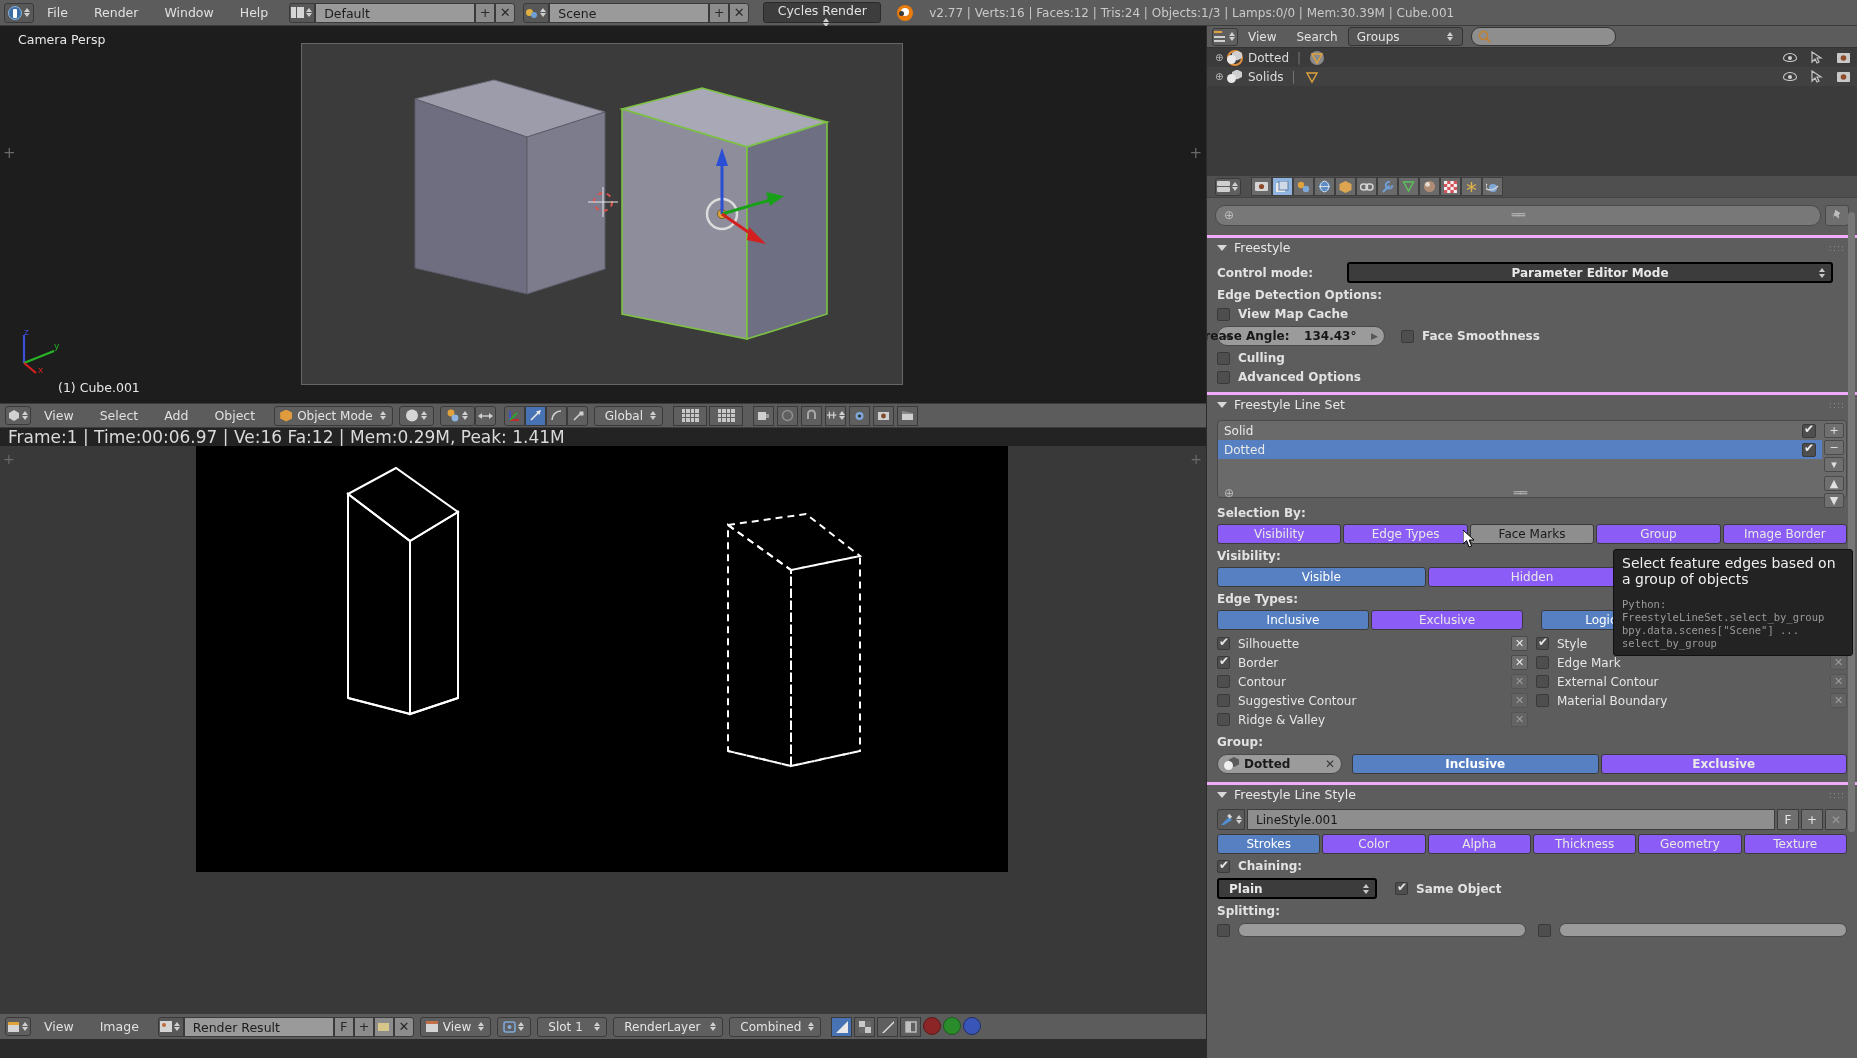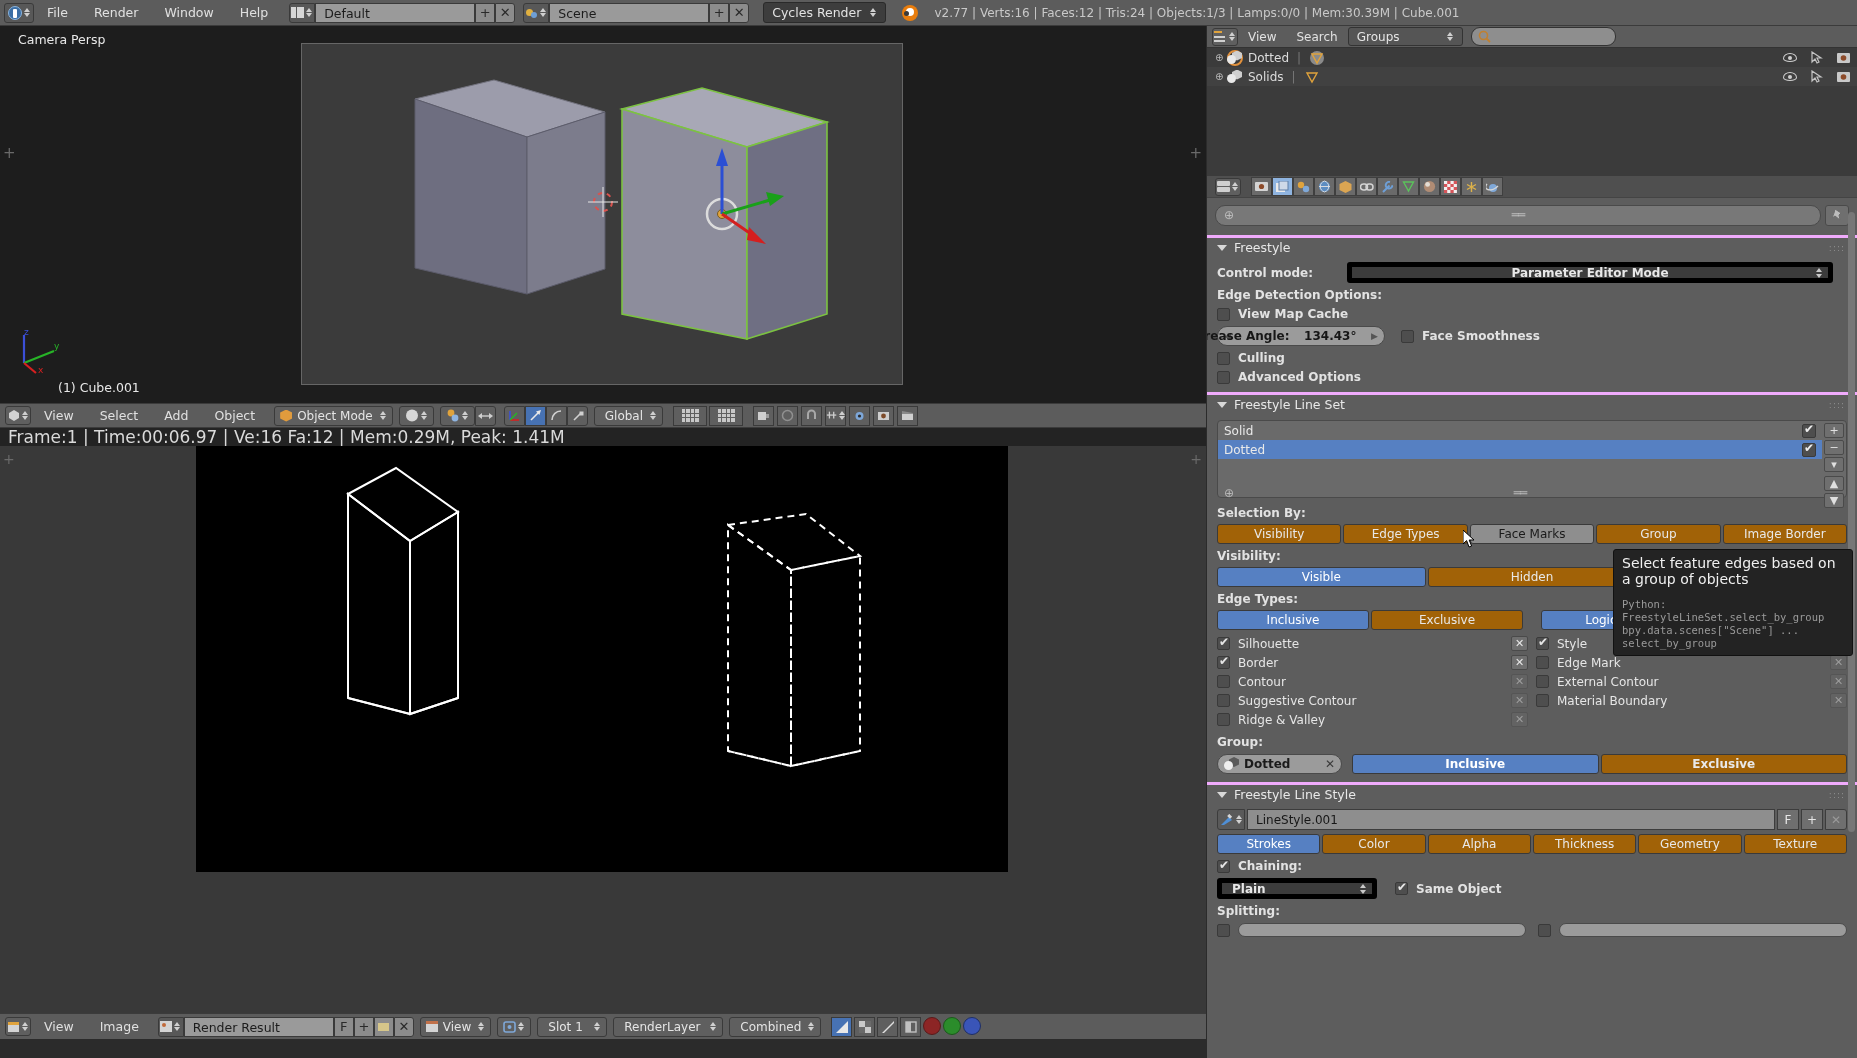--- a/index.html
+++ b/index.html
@@ -119,21 +119,21 @@
   .id-field .dash { color:#bdbdbd; letter-spacing:-1px; font-size:12px; }
   .pin { width:24px; height:21px; background:#6f6f6f; border:1px solid #4a4a4a; border-radius:3px;
          display:flex; align-items:center; justify-content:center; }
   .sect-hdr { display:flex; align-items:center; height:22px; padding-left:10px; margin-top:8px;
               border-top:3px solid #f0abfc; color:#e8e8e8; font-size:12.5px; position:relative; }
   .tri { width:0;height:0;border-left:5px solid transparent;border-right:5px solid transparent;
          border-top:6px solid #d8d8d8; margin-right:7px; }
   .dots { position:absolute; right:12px; color:#8d8d8d; font-size:9px; letter-spacing:1px; }
   .prow { display:flex; align-items:center; padding:0 10px; margin-top:5px;font-weight:bold; }
   .plabel { font-size:12px; color:#e2e2e2; }
-  .pdrop { height:21px; background:#3c3c3c; border:5px solid #000000; border-radius:3px; color:#e8e8e8;
+  .pdrop { height:21px; background:#3c3c3c; border:2px solid #000000; border-radius:3px; color:#e8e8e8;
            font-size:12px; display:flex; align-items:center; justify-content:center; position:relative; }
   .pdrop .arrows { position:absolute; right:6px; display:flex; flex-direction:column; align-items:center; }
   .pdrop .arrows i { border-left:3px solid transparent; border-right:3px solid transparent; display:block; }
   .pdrop .arrows .u { border-bottom:4px solid #c9c9c9; margin-bottom:2px; }
   .pdrop .arrows .d { border-top:4px solid #c9c9c9; }
   .cbox { width:13px; height:13px; background:#4e4e4e; border:1px solid #3a3a3a; border-radius:2px;
           margin-right:8px; position:relative; flex:none; }
   .cbox.ck:after { content:"✔"; position:absolute; left:1px; top:-3px; color:#e6e6e6; font-size:12px; }
   .numfield { height:20px; background:#9b9b9b; border:1px solid #4a4a4a; border-radius:10px; display:flex;
               align-items:center; justify-content:space-between; padding:0 6px; color:#171717; font-size:12px; }
@@ -144,21 +144,21 @@
   .lrow { height:19px; display:flex; align-items:center; justify-content:space-between; padding:0 6px;
           font-size:12px; color:#e9e9e9; }
   .lrow.sel { background:#5680c2; }
   .lcheck { width:14px; height:14px; background:#4e4e4e; border:1px solid #3a3a3a; border-radius:2px;
             position:relative; }
   .lcheck:after { content:"✔"; position:absolute; left:1px; top:-3px; color:#eee; font-size:12px; }
   .sidebtns { width:24px; display:flex; flex-direction:column; align-items:center; gap:2px; padding:2px; }
   .sbtn { width:20px; height:15px; background:#6f6f6f; border:1px solid #4a4a4a; border-radius:2px;
           display:flex; align-items:center; justify-content:center; color:#e0e0e0; font-size:11px; }
   .tabrow { display:flex; margin:4px 10px 0 10px; gap:2px; }
-  .tbtn { flex:1; height:20px; background:#a16207; border:1px solid #3a3a3a; border-radius:3px;
+  .tbtn { flex:1; height:20px; background:#8b5cf6; border:1px solid #3a3a3a; border-radius:3px;
           display:flex; align-items:center; justify-content:center; font-size:12px; color:#e8e8e8; }
   .tbtn.sel { background:#8e8e8e; color:#1a1a1a; }
   .tbtn.blue { background:#5680c2; color:#fff; }
   .edge-grid { display:flex; padding:0 10px; margin-top:4px; gap:8px; }
   .ecol { flex:1; }
   .erow { height:19px; display:flex; align-items:center; }
   .erow .nm { flex:1; font-size:12px; color:#e6e6e6; }
   .xbtn { width:17px; height:15px; background:#6f6f6f; border:1px solid #4a4a4a; border-radius:2px;
           display:flex; align-items:center; justify-content:center; color:#e8e8e8; font-size:11px; }
   .xbtn.dim { background:#636363; color:#9d9d9d; border-color:#555; }
@@ -219,21 +219,21 @@
             <i class="u"></i>
             <i class="d"></i>
           </div>
       </div>
       <div class="txtfield">Scene</div>
       <div class="sqbtn">+</div>
       <div class="sqbtn last">✕</div>
     </div>
 
     <div class="grp" style="margin-left:14px;">
-      <div class="dropdown" style="min-width:118px;justify-content:space-between;">
+      <div class="dropdown" style="min-width:118px;justify-content:space-between;flex-direction:column;">
         <span>Cycles Render</span>
         <span class="spin" style="margin-left:8px;">
             <i class="u"></i>
             <i class="d"></i>
           </span>
       </div>
     </div>
 
     <div class="grp" style="margin-left:16px;">
       <div class="b-logo-sm"></div>

